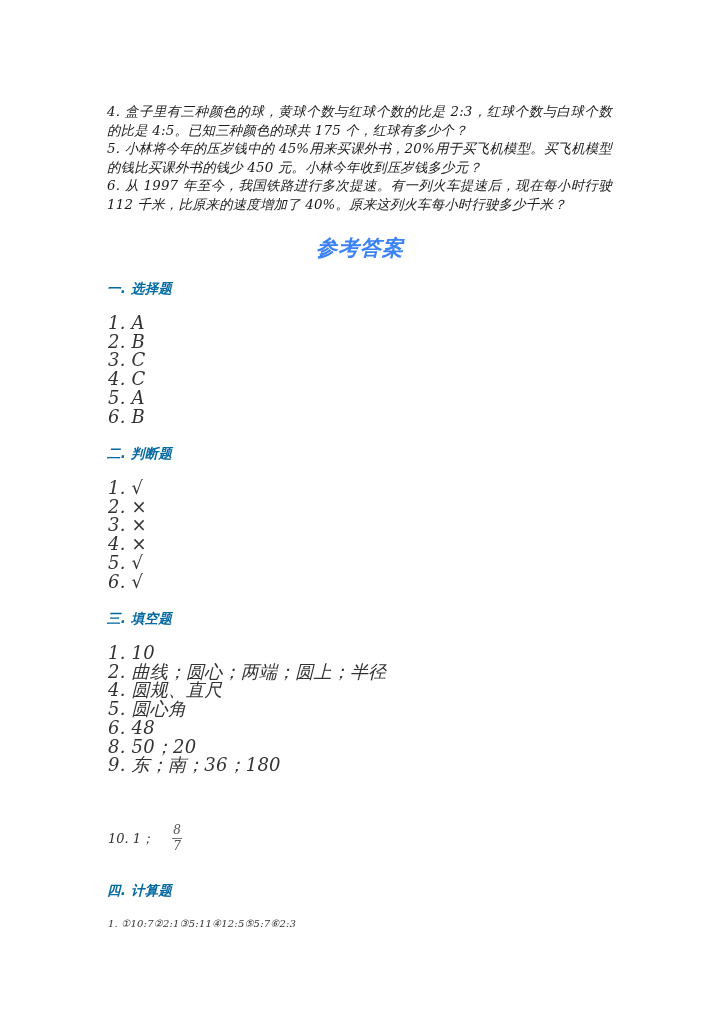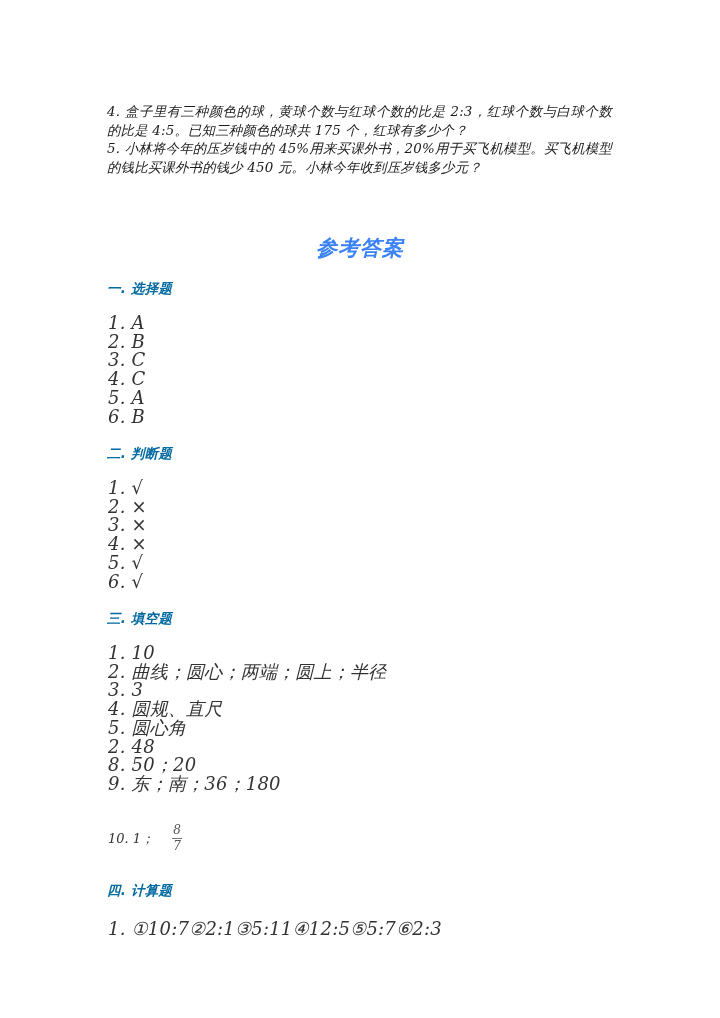--- a/index.html
+++ b/index.html
@@ -100,34 +100,35 @@
       padding-bottom: 1px;
     }
     .fraction .den {
       display: block;
       padding-top: 1px;
     }
     .calc-answer {
       position: absolute;
       left: 108px;
       top: 902px;
-      font-size: 18px;
+      font-size: 10px;
       color: #333;
       white-space: nowrap;
       letter-spacing: 0.2px;
     }
   </style>
 </head>
 <body>
 
 <div class="page">
 
   <div class="problems">
     <p class="problem"><span>4.</span> <span>盒子里有三种颜色的球，黄球个数与红球个数的比是 2:3，红球个数与白球个数的比是 4:5。已知三种颜色的球共 175 个，红球有多少个？</span></p>
     <p class="problem"><span>5.</span> <span>小林将今年的压岁钱中的 45%用来买课外书，20%用于买飞机模型。买飞机模型的钱比买课外书的钱少 450 元。小林今年收到压岁钱多少元？</span></p>
+    <p class="problem"><span>6.</span> <span>从 1997 年至今，我国铁路进行多次提速。有一列火车提速后，现在每小时行驶 112 千米，比原来的速度增加了 40%。原来这列火车每小时行驶多少千米？</span></p>
   </div>
 
   <div class="answer-title">参考答案</div>
 
   <div class="section-heading" style="top:264px;">一. 选择题</div>
   <ul class="answer-list" style="top:298px;">
     <li class="answer-item">1. A</li>
     <li class="answer-item">2. B</li>
     <li class="answer-item">3. C</li>
     <li class="answer-item">4. C</li>
@@ -142,24 +143,23 @@
     <li class="answer-item">3. ×</li>
     <li class="answer-item">4. ×</li>
     <li class="answer-item">5. √</li>
     <li class="answer-item">6. √</li>
   </ul>
 
   <div class="section-heading" style="top:594px;">三. 填空题</div>
   <ul class="answer-list" style="top:628px;">
     <li class="answer-item">1. 10</li>
     <li class="answer-item">2. 曲线；圆心；两端；圆上；半径</li>
-    <li class="answer-item">3. 3</li>
     <li class="answer-item">4. 圆规、直尺</li>
     <li class="answer-item">5. 圆心角</li>
-    <li class="answer-item">2. 48</li>
+    <li class="answer-item">6. 48</li>
     <li class="answer-item">8. 50；20</li>
     <li class="answer-item">9. 东；南；36；180</li>
   </ul>
   <div class="fraction-row">
     <span class="lead">10. 1；</span>
     <span class="fraction">
       <span class="num">8</span>
       <span class="den">7</span>
     </span>
   </div>

